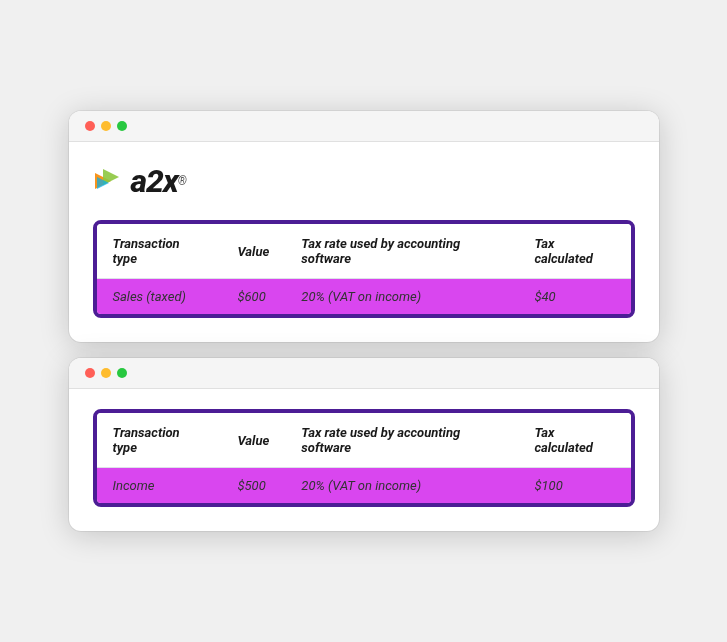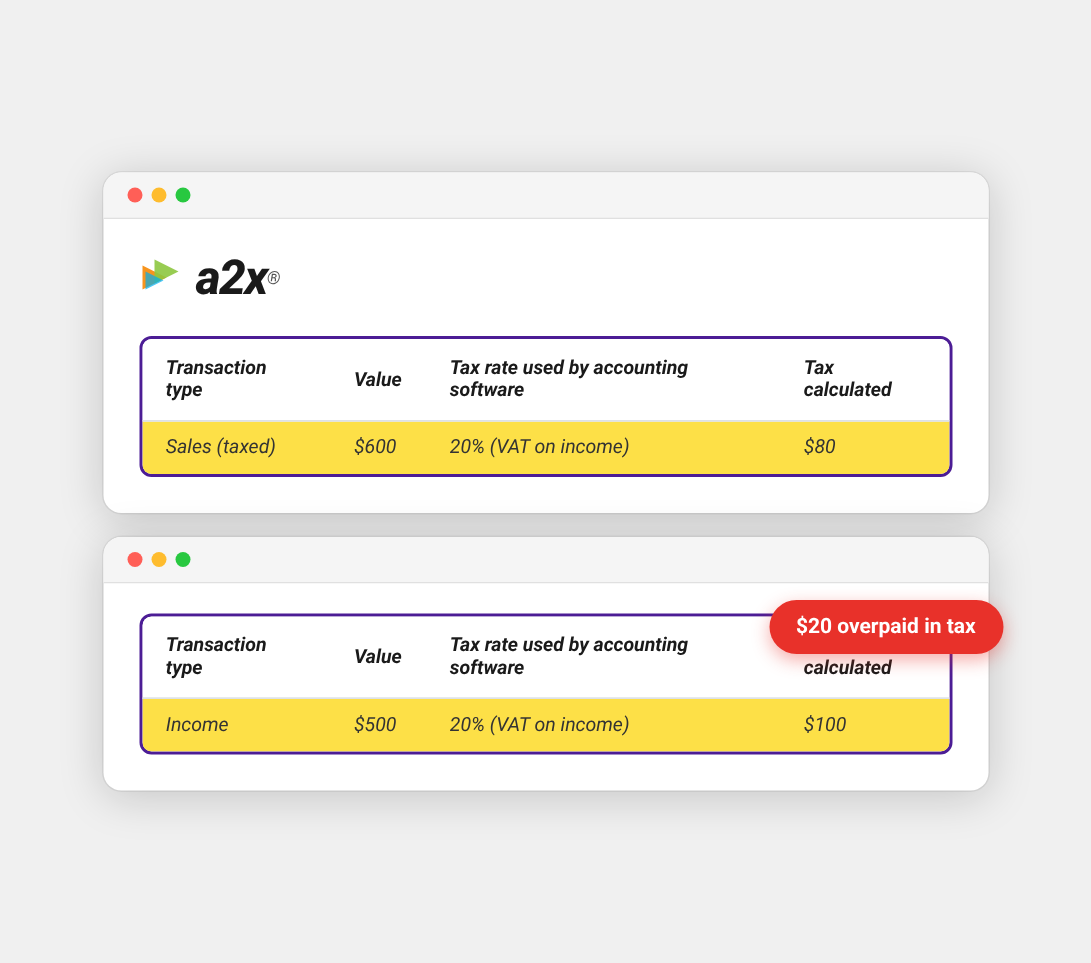--- a/index.html
+++ b/index.html
@@ -64,21 +64,21 @@
     }
 
     .logo-reg {
       font-size: 12px;
       vertical-align: super;
       color: #555;
       font-weight: 400;
     }
 
     .table-container {
-      border: 2px solid #4c1d95;
+      border: 4px solid #4c1d95;
       border-radius: 8px;
       overflow: hidden;
     }
 
     table {
       width: 100%;
       border-collapse: collapse;
       font-size: 13.5px;
     }
 
@@ -89,21 +89,21 @@
     thead th {
       text-align: left;
       padding: 12px 16px;
       font-weight: 700;
       color: #1a1a1a;
       font-size: 13px;
       border-bottom: 1px solid #dde1e7;
     }
 
     tbody tr {
-      background: #fde047;
+      background: #d946ef;
     }
 
     tbody tr:not(:last-child) td {
       border-bottom: 1px solid #f0f0f0;
     }
 
     tbody td {
       padding: 10px 16px;
       color: #333;
       font-size: 13px;
@@ -174,35 +174,34 @@
             <th>Value</th>
             <th>Tax rate used by accounting software</th>
             <th>Tax calculated</th>
           </tr>
         </thead>
         <tbody id="tbody-1">
         <tr>
               <td>Sales (taxed)</td>
               <td>$600</td>
               <td>20% (VAT on income)</td>
-              <td>$80</td>
+              <td>$40</td>
             </tr>
           </tbody>
       </table>
     </div>
   </div>
 </div>
 
 <div class="browser-window window-2">
   <div class="browser-chrome">
     <div class="dot dot-red"></div>
     <div class="dot dot-yellow"></div>
     <div class="dot dot-green"></div>
   </div>
-  <div class="overpaid-badge">$20 overpaid in tax</div>
   <div class="browser-body">
     <div class="table-container">
       <table>
         <thead>
           <tr>
             <th>Transaction type</th>
             <th>Value</th>
             <th>Tax rate used by accounting software</th>
             <th>Tax calculated</th>
           </tr>

